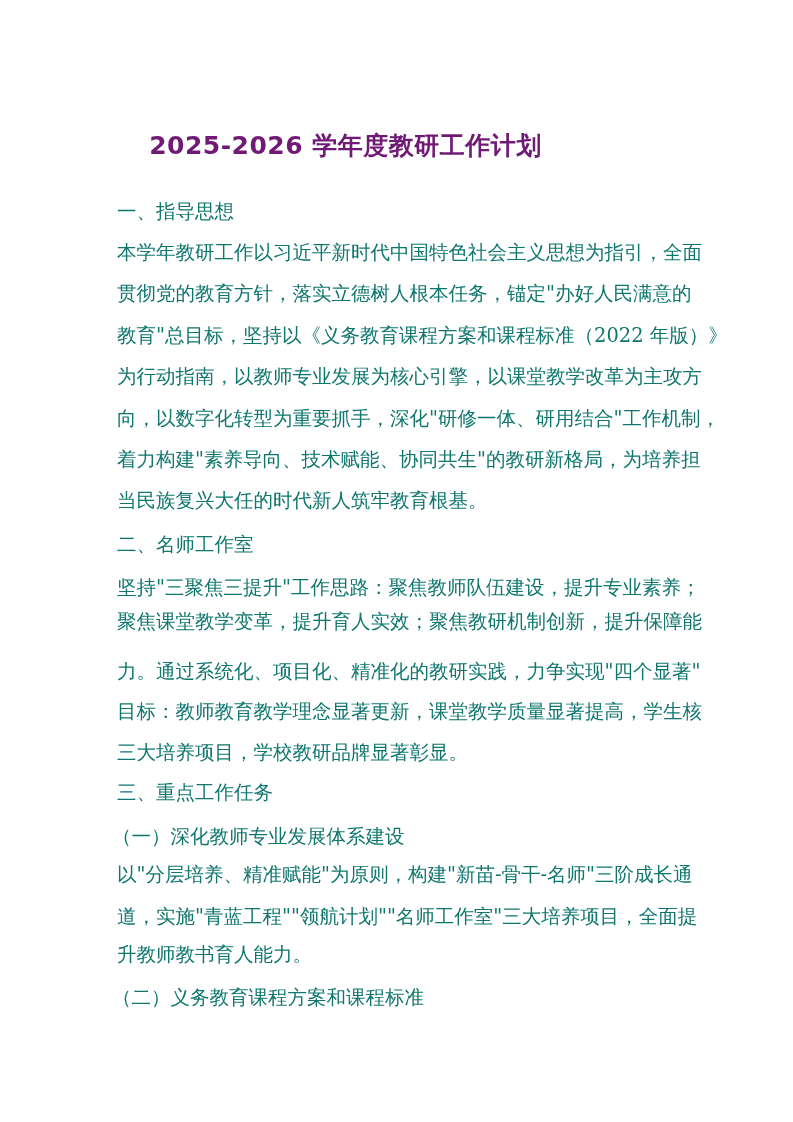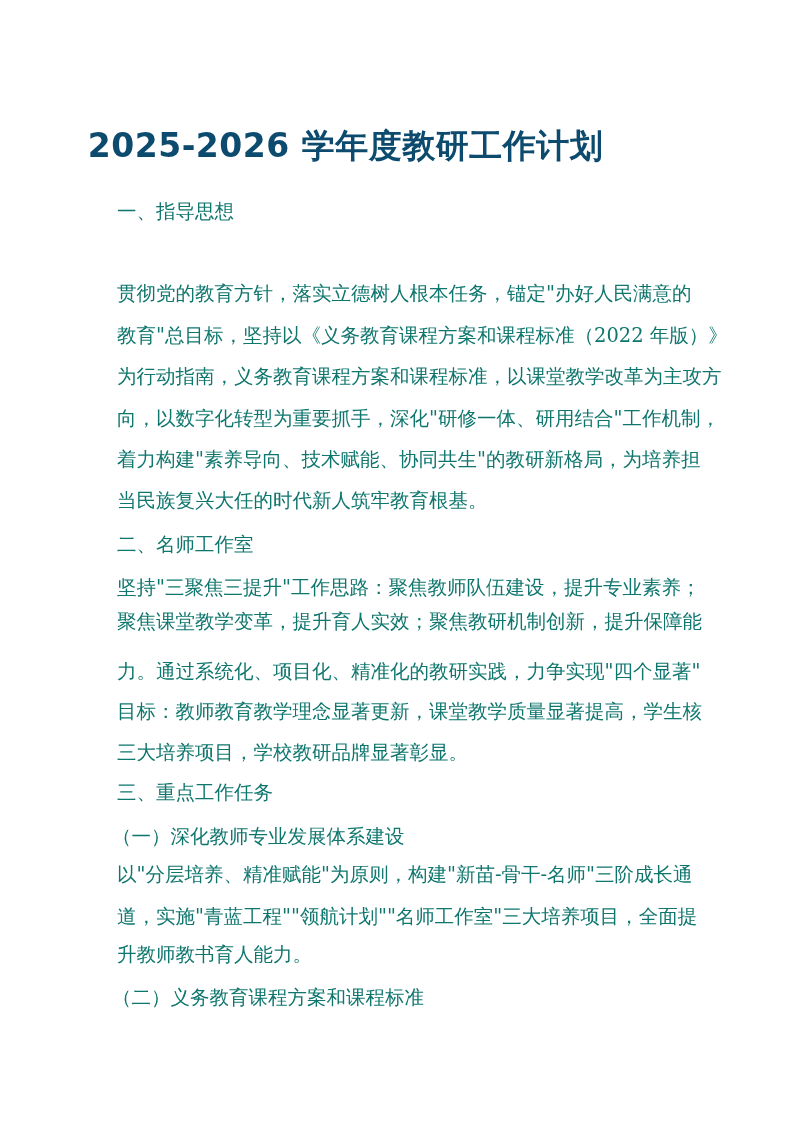--- a/index.html
+++ b/index.html
@@ -1,42 +1,43 @@
 <!DOCTYPE html>
 <html><head>
 <meta charset="utf-8">
 <style>
   html, body { margin: 0; padding: 0; background: #ffffff; }
   body { width: 793px; height: 1122px; position: relative; overflow: hidden; }
   .page { position: absolute; left: 0; top: 0; width: 793px; height: 1122px; background: #fff; }
   .title {
     position: absolute; left: 0; width: 691px; top: 126px; height: 40px;
     text-align: center; font-family: "DejaVu Sans", "Liberation Sans", sans-serif;
-    font-weight: bold; font-size: 33px; line-height: 40px; color: #0c4a6e;
+    font-weight: bold; font-size: 25px; line-height: 40px; color: #701a75;
     letter-spacing: 0.5px;
   }
   .line {
     position: absolute; left: 117px; width: 560px; height: 30px;
     font-family: "DejaVu Serif", "Liberation Serif", serif;
     font-size: 19.5px; line-height: 30px; color: #0f766e;
     white-space: nowrap; overflow: visible;
   }
   .line.just { text-align: justify; text-align-last: justify; }
   .line.indent-paren { left: 112px; }
 </style>
 </head>
 <body>
 
 <div class="page">
   <div class="title">2025-2026 学年度教研工作计划</div>
 
   <div class="line" style="top:197px">一、指导思想</div>
+  <div class="line just" style="top:238px">本学年教研工作以习近平新时代中国特色社会主义思想为指引，全面</div>
   <div class="line just" style="top:279px">贯彻党的教育方针，落实立德树人根本任务，锚定"办好人民满意的</div>
   <div class="line just" style="top:321px">教育"总目标，坚持以《义务教育课程方案和课程标准（2022 年版）》</div>
-  <div class="line just" style="top:362px">为行动指南，义务教育课程方案和课程标准，以课堂教学改革为主攻方</div>
+  <div class="line just" style="top:362px">为行动指南，以教师专业发展为核心引擎，以课堂教学改革为主攻方</div>
   <div class="line just" style="top:404px">向，以数字化转型为重要抓手，深化"研修一体、研用结合"工作机制，</div>
   <div class="line just" style="top:445px">着力构建"素养导向、技术赋能、协同共生"的教研新格局，为培养担</div>
   <div class="line" style="top:486px">当民族复兴大任的时代新人筑牢教育根基。</div>
 
   <div class="line" style="top:530px">二、名师工作室</div>
   <div class="line just" style="top:573px">坚持"三聚焦三提升"工作思路：聚焦教师队伍建设，提升专业素养；</div>
   <div class="line just" style="top:607px">聚焦课堂教学变革，提升育人实效；聚焦教研机制创新，提升保障能</div>
   <div class="line just" style="top:657px">力。通过系统化、项目化、精准化的教研实践，力争实现"四个显著"</div>
   <div class="line just" style="top:697px">目标：教师教育教学理念显著更新，课堂教学质量显著提高，学生核</div>
   <div class="line" style="top:738px">三大培养项目，学校教研品牌显著彰显。</div>

